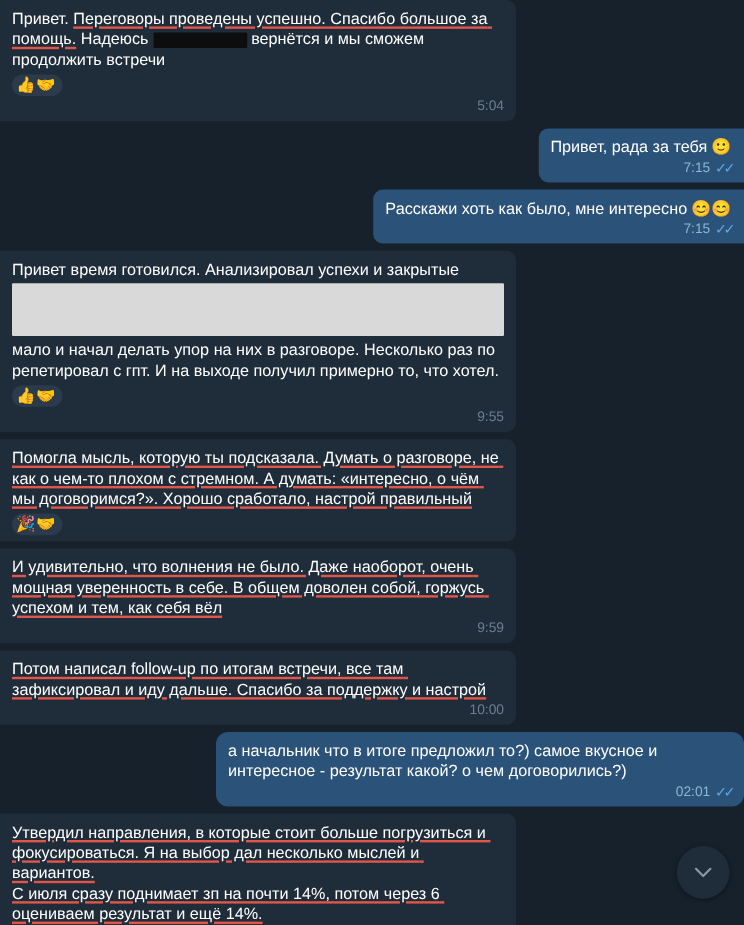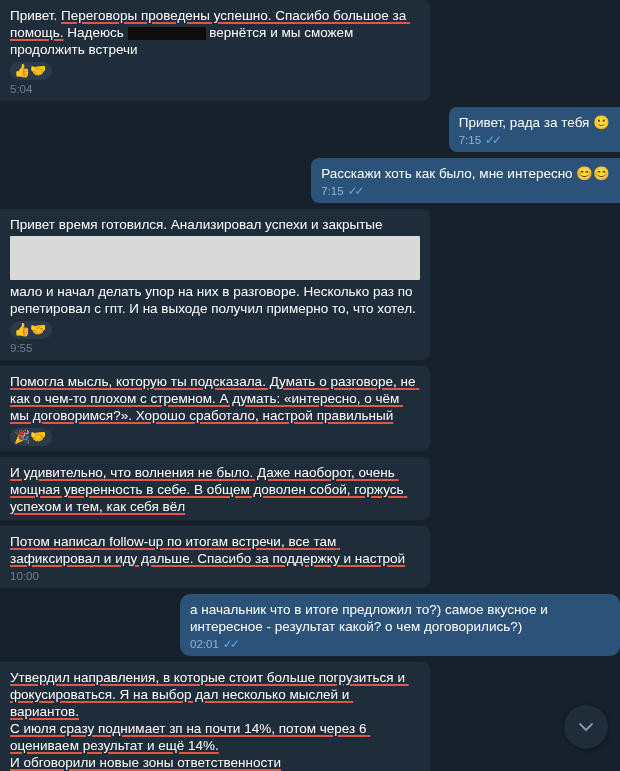--- a/index.html
+++ b/index.html
@@ -49,20 +49,21 @@
   .bubble.out {
     background: #2b5278;
     border-radius: 8px 0 0 8px;
     margin-right: 0;
   }
   .bubble .text { display: block; white-space: pre-wrap; }
 
   .meta {
     display: flex;
     align-items: center;
+    justify-content: flex-end;
     gap: 4px;
     font-size: 11.5px;
     color: #6d7f8f;
     margin-top: 2px;
     height: 14px;
   }
   .bubble.out .meta { color: #8fb4d8; }
   .ticks {
     font-size: 12px;
     color: #5fa8e8;
@@ -172,20 +173,23 @@
       <span class="text ul-red">Помогла мысль, которую ты подсказала. Думать о разговоре, не как о чем-то плохом с стремном. А думать: «интересно, о чём мы договоримся?». Хорошо сработало, настрой правильный</span>
       <div class="reaction">
           <span>🎉🤝</span>
         </div>
     </div>
   </div>
 
   <div class="row in">
     <div class="bubble in" style="max-width:430px;">
       <span class="text ul-red">И удивительно, что волнения не было. Даже наоборот, очень мощная уверенность в себе. В общем доволен собой, горжусь успехом и тем, как себя вёл</span>
+      <div class="meta">
+        <span>9:59</span>
+      </div>
     </div>
   </div>
 
   <div class="row in">
     <div class="bubble in" style="max-width:430px;">
       <span class="text ul-red">Потом написал follow-up по итогам встречи, все там зафиксировал и иду дальше. Спасибо за поддержку и настрой</span>
       <div class="meta">
         <span>10:00</span>
       </div>
     </div>

